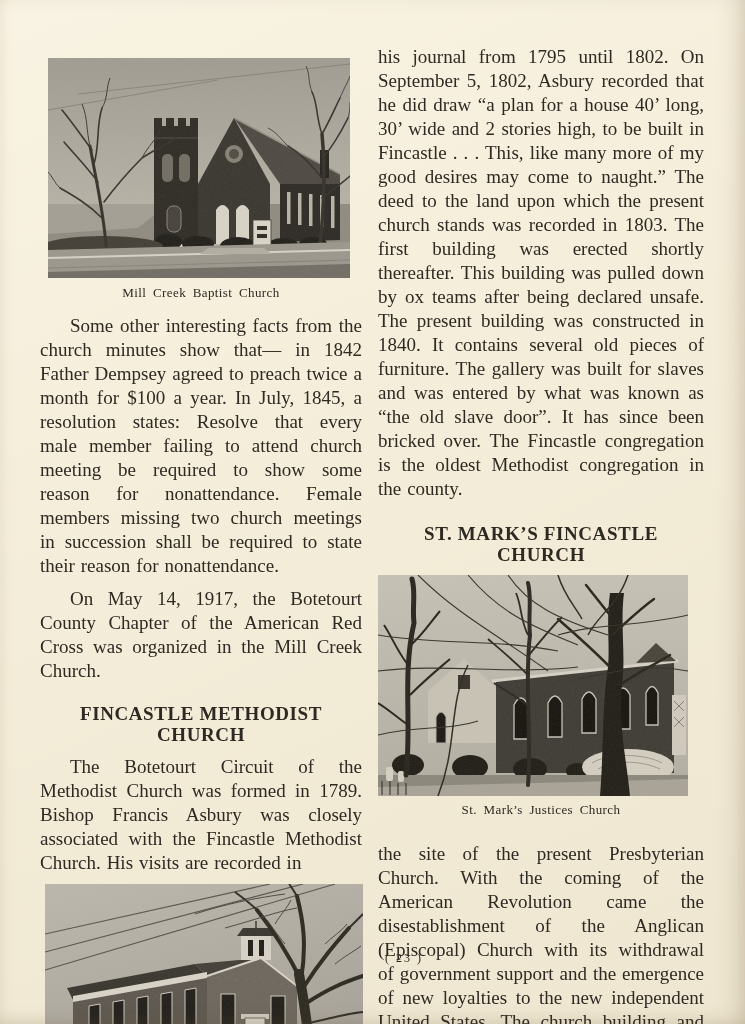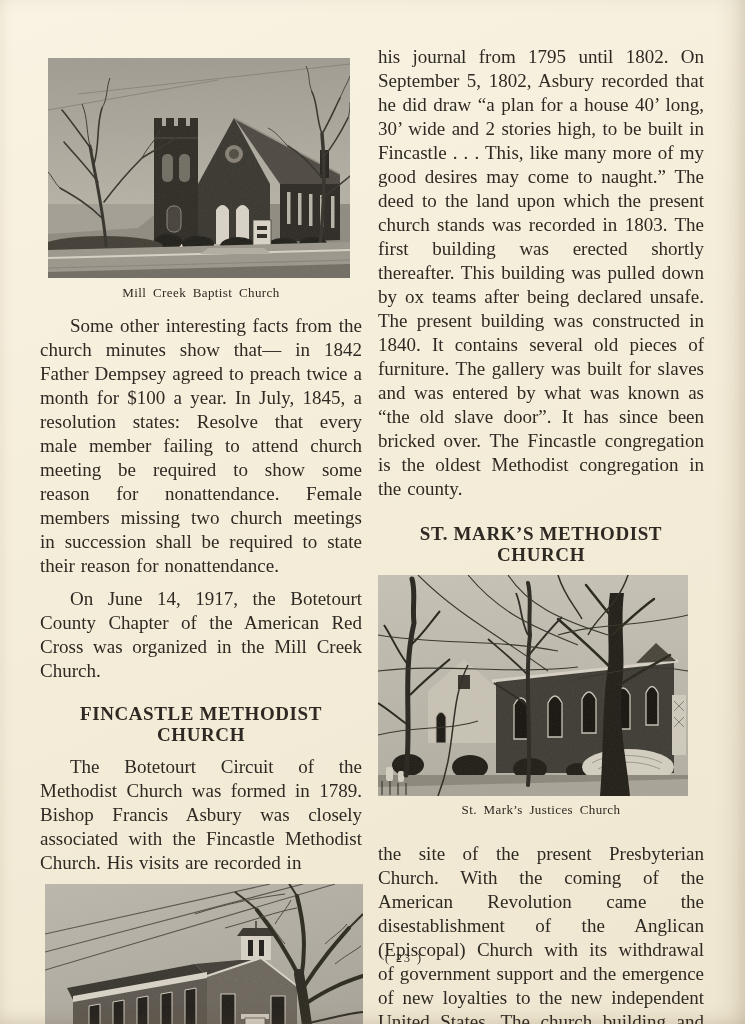--- a/index.html
+++ b/index.html
@@ -119,21 +119,21 @@
         <path d="M0,200 L302,192" stroke="#d7d2c5" stroke-width="2"></path>
         <path d="M0,210 L302,202" stroke="#87827a" stroke-width="1.2"></path>
         <polygon points="0,214 302,206 302,220 0,220" fill="#716c63"></polygon>
         <polygon points="160,190 216,190 224,196 152,196" fill="#b2ada1"></polygon>
         <rect width="302" height="220" filter="url(#gr1)" opacity="0.22"></rect>
       </svg>
     </figure>
     <div class="cap" id="cap1">Mill Creek Baptist Church</div>
 
     <p class="body indent">Some other interesting facts from the church minutes show that— in 1842 Father Dempsey agreed to preach twice a month for $100 a year. In July, 1845, a resolution states: Resolve that every male member failing to attend church meeting be required to show some reason for nonattendance. Female members missing two church meetings in succession shall be required to state their reason for nonattendance.</p>
-    <p class="body indent">On June 14, 1917, the Botetourt County Chapter of the American Red Cross was organized in the Mill Creek Church.</p>
+    <p class="body indent">On May 14, 1917, the Botetourt County Chapter of the American Red Cross was organized in the Mill Creek Church.</p>
 
     <h2 class="head" id="head-left">
       <span class="hl">FINCASTLE METHODIST</span>
       <span class="hl">CHURCH</span>
     </h2>
 
     <p class="body indent">The Botetourt Circuit of the Methodist Church was formed in 1789. Bishop Francis Asbury was closely associated with the Fincastle Methodist Church. His visits are recorded in</p>
 
     <figure id="fig2">
       <svg class="photo" width="318" height="214" viewBox="0 0 318 214">
@@ -220,21 +220,21 @@
       </svg>
     </figure>
     <div class="cap" id="cap2">Fincastle Botetourt Church</div>
   </div>
 
   <div class="col col-right">
 
     <p class="body">his journal from 1795 until 1802. On September 5, 1802, Asbury recorded that he did draw “a plan for a house 40’ long, 30’ wide and 2 stories high, to be built in Fincastle . . . This, like many more of my good desires may come to naught.” The deed to the land upon which the present church stands was recorded in 1803. The first building was erected shortly thereafter. This building was pulled down by ox teams after being declared unsafe. The present building was constructed in 1840. It contains several old pieces of furniture. The gallery was built for slaves and was entered by what was known as “the old slave door”. It has since been bricked over. The Fincastle congregation is the oldest Methodist congregation in the county.</p>
 
     <h2 class="head" id="head-right">
-      <span class="hl">ST. MARK’S METHODIST</span>
+      <span class="hl">ST. MARK’S FINCASTLE</span>
       <span class="hl">CHURCH</span>
     </h2>
 
 
     <figure id="fig3">
       <svg class="photo" width="310" height="221" viewBox="0 0 310 221">
         <defs>
           <linearGradient id="sky3" x1="0" y1="0" x2="0" y2="1">
             <stop offset="0" stop-color="#c6c1b5"></stop>
               <stop offset="1" stop-color="#b2ada1"></stop>

